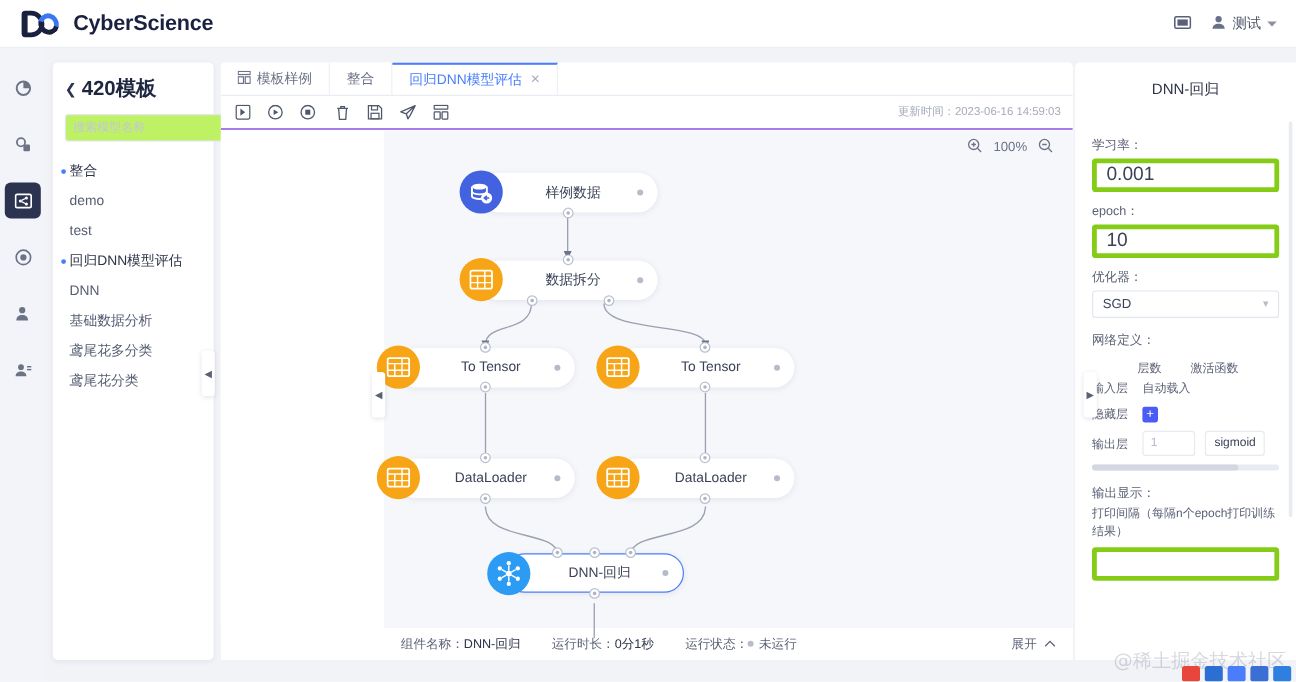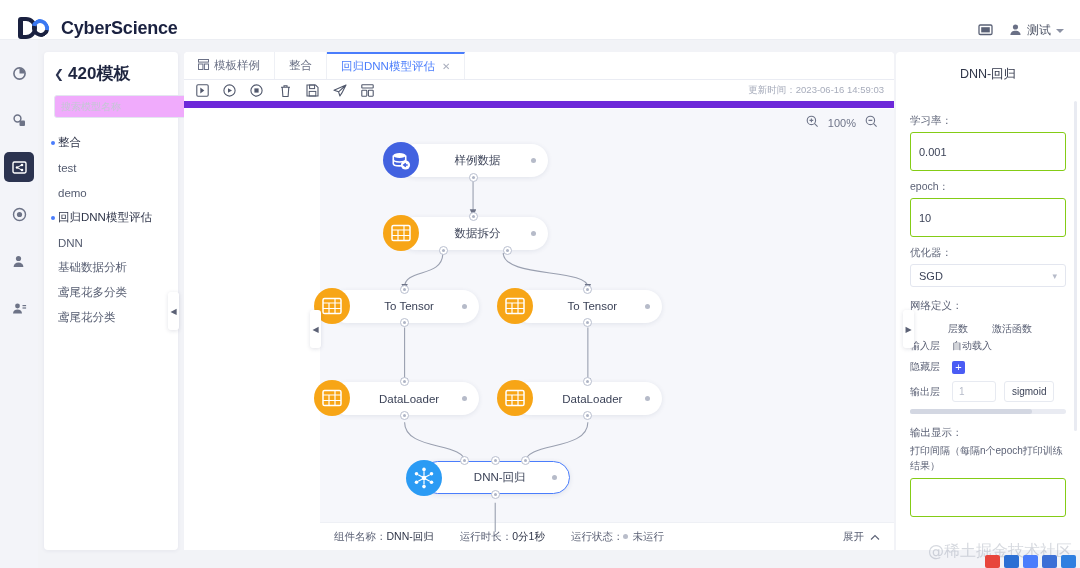--- a/index.html
+++ b/index.html
@@ -8,21 +8,21 @@
     font-family: "Liberation Sans", "DejaVu Sans", sans-serif;
     background: #f5f6fa;
     overflow: hidden;
   }
   #app { position: relative; width: 1080px; height: 568px; background: #f2f3f7; }
 
   
   .header {
     position: absolute; left: 0; top: 0; width: 1080px; height: 40px;
     background: #ffffff; border-bottom: 1px solid #eceef3;
-    display: flex; align-items: flex-end; z-index: 30;
+    display: flex; align-items: center; z-index: 30;
   }
   .logo-wrap { display: flex; align-items: center; margin-left: 18px; gap: 9px; }
   .logo-mark { width: 34px; height: 22px; position: relative; }
   .logo-d {
     position:absolute; left:0; top:0; width: 19px; height: 22px;
     border: 4px solid #1a2140; border-radius: 3px 11px 11px 3px;
     border-left-width: 5px;
   }
   .logo-c {
     position:absolute; left: 14px; top: 2px; width: 17px; height: 18px;
@@ -58,21 +58,21 @@
     box-shadow: 0 1px 4px rgba(30,40,80,.06);
     padding: 10px 0 0 0;
   }
   .mp-title { display:flex; align-items:center; gap: 4px; padding: 0 10px; margin-bottom: 10px; }
   .mp-title .chev { color: #2b3350; font-size: 12px; line-height: 1; }
   .mp-title .txt { font-size: 17px; font-weight: bold; color: #1f2640; }
   .mp-search-row { display: flex; align-items: center; gap: 7px; padding: 0 10px; margin-bottom: 12px; }
   .mp-search {
     flex: 1; height: 23px; border: 1px solid #e3e6ef; border-radius: 3px;
     display: flex; align-items: center; padding: 0 6px; gap: 4px;
-    background: #f0abfc;
+    background: #bef264;
   }
   .mp-search input {
     border: none; outline: none; flex: 1; font-size: 10px; color: #3b4257;
     font-family: inherit; background: transparent; min-width: 0;
   }
   .mp-search input::placeholder { color: #c3c7d4; }
   .mp-add {
     width: 23px; height: 23px; background: #4a7dfc; border-radius: 3px; color: #fff;
     display: flex; align-items: center; justify-content: center; font-size: 15px; line-height: 1;
   }
@@ -127,21 +127,21 @@
   .tab {
     display: flex; align-items: center; gap: 5px; padding: 0 14px;
     font-size: 11.5px; color: #6b7186; border-right: 1px solid #eef0f5;
     position: relative;
   }
   .tab.active { color: #4a7dfc; border-top: 2px solid #4a7dfc; }
   .tab .x { font-size: 10px; color: #a9aebd; margin-left: 2px; }
 
   .toolbar {
     height: 28px; display: flex; align-items: center; gap: 14px; padding-left: 12px;
-    border-bottom: 7px solid #6d28d9; background: #fff; position: relative;
+    border-bottom: 1px solid #6d28d9; background: #fff; position: relative;
   }
   .tb-ico { color: #51586c; display: flex; align-items: center; }
   .tb-ico.sep { margin-left: 2px; }
   .upd-time {
     position: absolute; right: 10px; font-size: 9.5px; color: #a7acbb;
   }
 
   .canvas {
     position: absolute; left: 136px; top: 57px; right: 0; bottom: 28px;
     background: #f6f7fb;
@@ -193,22 +193,22 @@
     position: absolute; right: 0; top: 52px; width: 184px; height: 498px;
     background: #ffffff; border-radius: 4px 0 0 0; overflow: hidden;
   }
   .rp-title { text-align: center; font-size: 12.5px; color: #2f3548; padding: 14px 0 12px; }
   .rp-tabs { display: flex; padding: 0 14px; gap: 18px; border-bottom: 1px solid #eef0f5; }
   .rp-tab { font-size: 11px; color: #6b7186; padding-bottom: 7px; }
   .rp-tab.active { color: #4a7dfc; border-bottom: 2px solid #4a7dfc; }
   .rp-body { padding: 10px 14px 0 14px; position: relative; height: 430px; }
   .fld-label { font-size: 10.5px; color: #5c6276; margin: 9px 0 4px; }
   .fld-input {
-    height: 39px; border: 1px solid #84cc16; border-radius: 3px;
-    display: flex; align-items: center; padding: 0 8px; font-size: 11px; color: #3b4257;
+    height: 28px; border: 4px solid #84cc16; border-radius: 3px;
+    display: flex; align-items: center; padding: 0 8px; font-size: 16px; color: #3b4257;
   }
   .fld-select {
     height: 23px; border: 1px solid #e3e6ef; border-radius: 3px;
     display: flex; align-items: center; padding: 0 8px; font-size: 11px; color: #3b4257;
   }
   .fld-select .cv { margin-left: auto; color: #b6bbc9; font-size: 9px; }
   .netdef-head { display: flex; font-size: 10px; color: #5c6276; margin: 9px 0 3px; padding-left: 38px; gap: 24px;}
   .netrow { display: flex; align-items: center; gap: 8px; font-size: 10px; color: #5c6276; margin-bottom: 7px; }
   .netrow .rl { width: 34px; flex: none; }
   .plus-btn {
@@ -333,24 +333,24 @@
         </span>
       </div>
       <div class="mp-add">+</div>
     </div>
     <div class="mp-list" id="mp-list">
         <div class="mp-item group">
           <span class="dot"></span>
           <span>整合</span>
         </div>
         <div class="mp-item">
+          <span>demo</span>
+        </div>
+        <div class="mp-item">
           <span>test</span>
-        </div>
-        <div class="mp-item">
-          <span>demo</span>
         </div>
         <div class="mp-item group">
           <span class="dot"></span>
           <span>回归DNN模型评估</span>
         </div>
         <div class="mp-item">
           <span>DNN</span>
         </div>
         <div class="mp-item">
           <span>基础数据分析</span>

